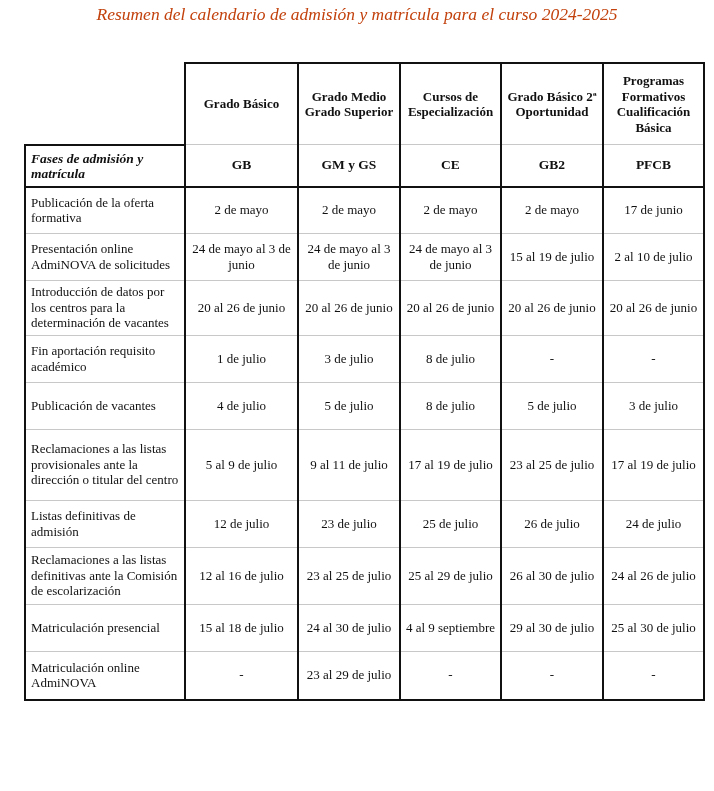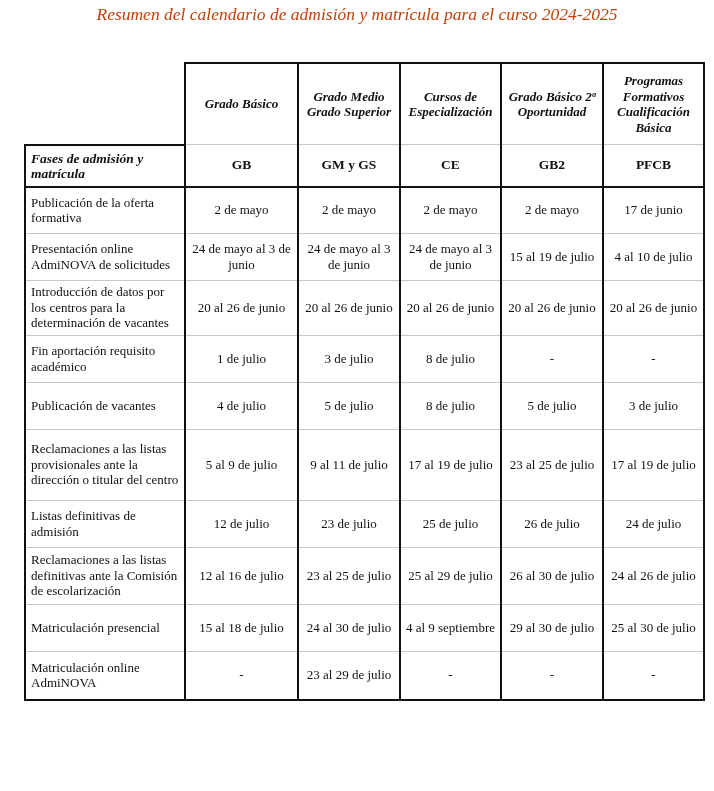--- a/index.html
+++ b/index.html
@@ -47,21 +47,20 @@
     }
     table.cal th {
       font-weight: bold;
     }
     
     tr.hrow1 th {
       border-top: 2px solid #111;
       height: 80px;
       font-size: 13px;
       line-height: 15.5px;
-      font-style: italic;
     }
     tr.hrow1 th.blank {
       border: none;
       border-right: 2px solid #111;
       background: #fff;
     }
     tr.hrow2 th {
       height: 40px;
       border-bottom: 2px solid #111;
       font-size: 13.5px;
@@ -130,21 +129,21 @@
         <td>2 de mayo</td>
         <td>2 de mayo</td>
         <td>17 de junio</td>
       </tr>
       <tr>
         <td class="phase" style="height: 46px;">Presentación online AdmiNOVA de solicitudes</td>
         <td>24 de mayo al 3 de junio</td>
         <td>24 de mayo al 3 de junio</td>
         <td>24 de mayo al 3 de junio</td>
         <td>15 al 19 de julio</td>
-        <td>4 al 10 de julio</td>
+        <td>2 al 10 de julio</td>
       </tr>
       <tr>
         <td class="phase" style="height: 54px;">Introducción de datos por los centros para la determinación de vacantes</td>
         <td>20 al 26 de junio</td>
         <td>20 al 26 de junio</td>
         <td>20 al 26 de junio</td>
         <td>20 al 26 de junio</td>
         <td>20 al 26 de junio</td>
       </tr>
       <tr>

